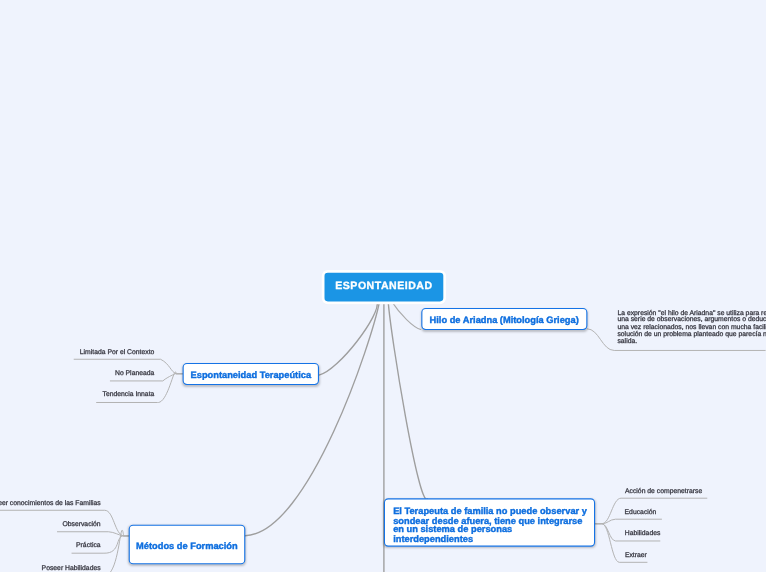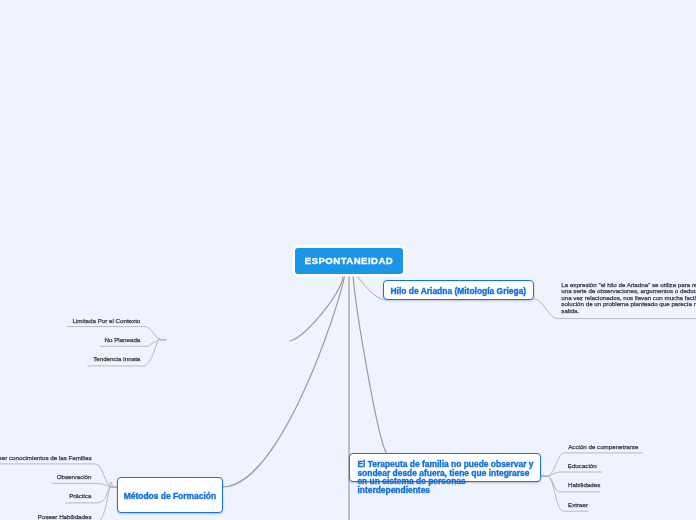--- a/index.html
+++ b/index.html
@@ -55,26 +55,29 @@
   </svg>
 
   <div class="node root-node" style="left:295px;top:248px;width:108px;height:26px;font-size:9.6px;letter-spacing:0.46px;background:#1b95e5;color:#fff;">
     <span style="position:relative;top:-1px;">ESPONTANEIDAD</span>
   </div>
 
   <div class="node box-node" style="left:382.5px;top:280px;width:151.7px;height:20.4px;font-size:8.45px;border-color:#1573e6;color:#0f6fdf;">
     <span>Hilo de Ariadna (Mitología Griega)</span>
   </div>
 
+  <div class="node box-node" style="left:166px;top:329.9px;width:124.1px;height:20.4px;font-size:8.45px;border-color:#1573e6;color:#0f6fdf;">
+    <span>Espontaneidad Terapeútica</span>
+  </div>
 
   <div class="node box-node" style="left:117px;top:477.3px;width:105.8px;height:36px;font-size:8.45px;border-color:#1573e6;color:#0f6fdf;">
     <span>Métodos de Formación</span>
   </div>
 
-  <div class="node box-node multiline" style="left:349.4px;top:453.4px;width:192px;height:29px;font-size:8.45px;border-color:#1573e6;color:#0f6fdf;">
+  <div class="node box-node multiline" style="left:349.4px;top:453.4px;width:192px;height:44px;font-size:8.45px;border-color:#1573e6;color:#0f6fdf;">
     <span>El Terapeuta de familia no puede observar y</span><br>
     <span>sondear desde afuera, tiene que integrarse</span><br>
     <span>en un sistema de personas</span><br>
     <span>interdependientes</span>
   </div>
 
   <div class="leaf-node" style="right:555.7px;top:316.5px;font-size:6.2px;color:#3c3c47;text-align:right;">Limitada Por el Contexto</div>
   <div class="leaf-node" style="right:555.7px;top:335.6px;font-size:6.2px;color:#3c3c47;text-align:right;">No Planeada</div>
   <div class="leaf-node" style="right:555.7px;top:355.3px;font-size:6.2px;color:#3c3c47;text-align:right;">Tendencia Innata</div>
 

